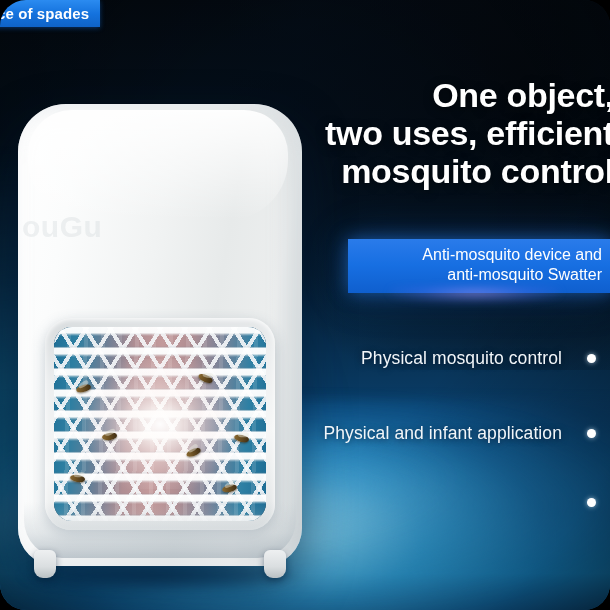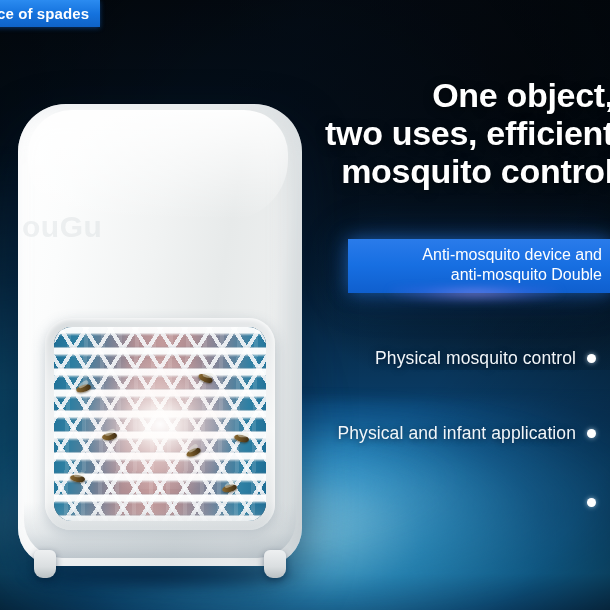--- a/index.html
+++ b/index.html
@@ -11,20 +11,21 @@
   body {
     font-family: "Liberation Sans", sans-serif;
   }
 
   #scene {
     position: relative;
     width: 610px;
     height: 610px;
     overflow: hidden;
     background: #040b14;
+    border-radius: 26px;
   }
 
   
   .bg-base {
     position: absolute;
     inset: 0;
     background:
       linear-gradient(180deg,
         #030910 0%,
         #04101c 22%,
@@ -402,21 +403,21 @@
   .feature-list {
     position: absolute;
     right: 14px;
     top: 348px;
     width: 286px;
   }
   .feature-item {
     display: flex;
     align-items: center;
     justify-content: flex-end;
-    gap: 11px;
+    gap: 25px;
     margin-bottom: 54px;
     color: #f2f6f9;
     font-size: 17.5px;
     letter-spacing: 0.1px;
     white-space: nowrap;
     text-shadow: 0 1px 6px rgba(0,10,25,0.6);
   }
   .feature-dot {
     width: 9px;
     height: 9px;
@@ -478,21 +479,21 @@
   <div class="copy">
 
     <div class="headline">
       <span class="hl-line">One object,</span>
       <span class="hl-line">two uses, efficient</span>
       <span class="hl-line">mosquito control</span>
     </div>
 
     <div class="subtitle-box">
       <span class="st-line">Anti-mosquito device and</span>
-      <span class="st-line">anti-mosquito Double</span>
+      <span class="st-line">anti-mosquito Swatter</span>
     </div>
     <div class="subtitle-underglow"></div>
 
     <div class="feature-list">
       <div class="feature-item">
         <span>Physical mosquito control</span>
         <span class="feature-dot"></span>
       </div>
       <div class="feature-item">
         <span>Physical and infant application</span>

